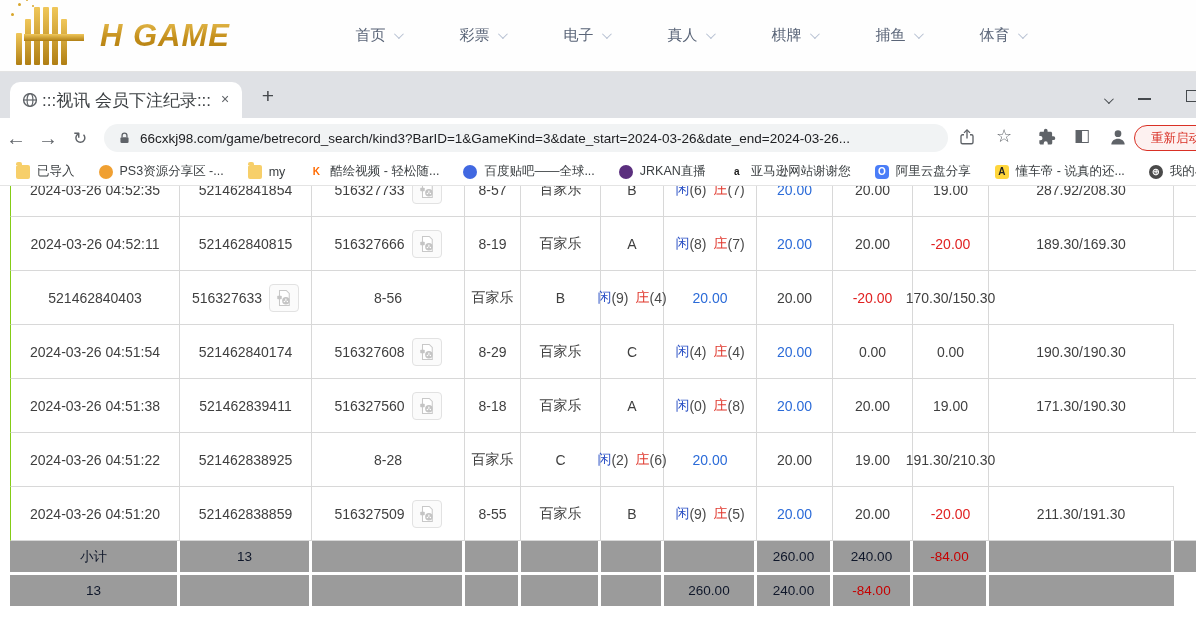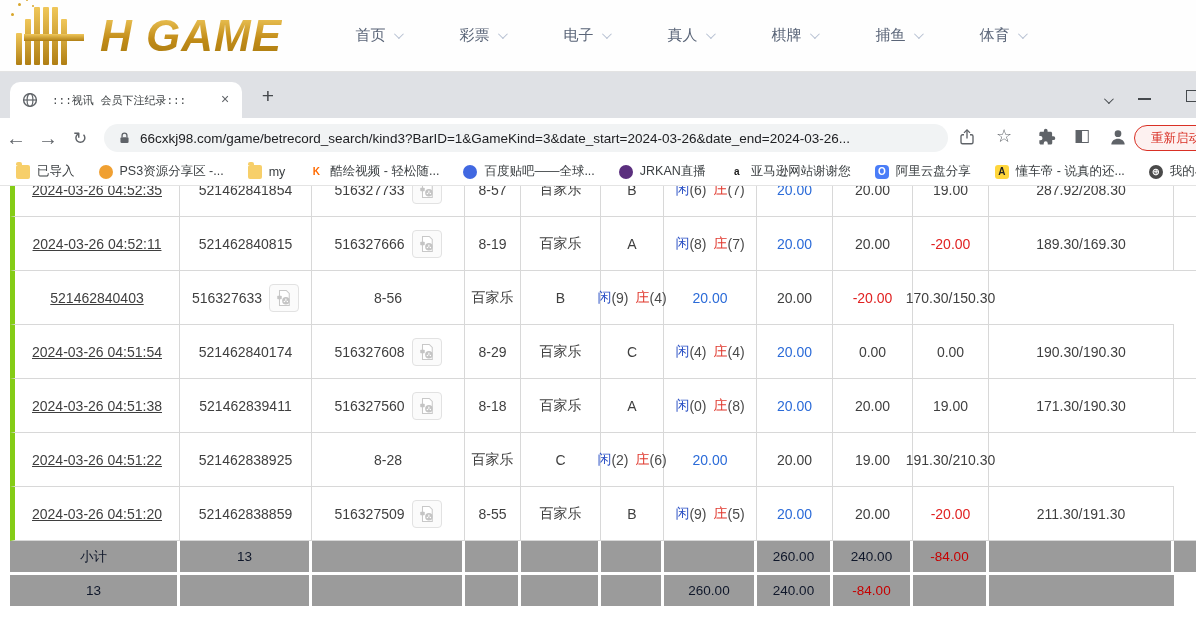--- a/index.html
+++ b/index.html
@@ -11,35 +11,35 @@
     background:#fefefe; border-bottom:1px solid #e3e3e3; }
   #logo { position:absolute; left:16px; top:5px; height:62px; display:flex; align-items:center; }
   #logo-bars { position:relative; width:76px; height:58px; display:flex; align-items:flex-end; gap:3px; }
   #logo-bars i { display:block; width:6px; background:linear-gradient(180deg,#f0c75a,#b07f14); border-radius:1px; }
   #logo-bars i:nth-child(1){height:32px} #logo-bars i:nth-child(2){height:46px}
   #logo-bars i:nth-child(3){height:58px} #logo-bars i:nth-child(4){height:58px}
   #logo-bars i:nth-child(5){height:58px} #logo-bars i:nth-child(6){height:46px}
   #logo-bars .crossbar { position:absolute; left:8px; right:8px; top:27px; height:7px;
     background:linear-gradient(180deg,#f0c75a,#b07f14); width:auto; }
   .sparkle { position:absolute; border-radius:50%; background:#d8a62a; }
-  #logo-text { font-size:44px; font-weight:800; font-style:italic; letter-spacing:1px; margin-left:8px;
+  #logo-text { font-size:31px; font-weight:800; font-style:italic; letter-spacing:1px; margin-left:8px;
     background:linear-gradient(180deg,#f3cd62 10%,#c28c18 55%,#a87a10 90%);
     -webkit-background-clip:text; background-clip:text; color:transparent; line-height:58px; }
   #main-nav { position:absolute; left:326px; top:0; height:70px; display:flex; }
   .nav-item { width:104px; height:70px; display:flex; align-items:center; justify-content:center;
     font-size:15px; color:#5a6578; cursor:pointer; }
   .chev { display:inline-block; width:7px; height:7px; border-right:1.6px solid #b7c1d2;
     border-bottom:1.6px solid #b7c1d2; transform:rotate(45deg) translateY(-2px); margin-left:8px; }
 
   
   #tabstrip { position:absolute; top:72px; left:0; width:1196px; height:46px; background:#dfe1e5; }
   #tab { position:absolute; left:10px; top:10px; width:232px; height:36px; background:#fff;
     border-radius:10px 10px 0 0; display:flex; align-items:center; padding:0 8px 0 12px; }
-  #tab-title { flex:1; font-size:11px; color:#3c4043; white-space:nowrap; overflow:hidden;
-    text-overflow:ellipsis; margin-left:14px;font-family:Liberation Mono, monospace; }
+  #tab-title { flex:1; font-size:17px; color:#3c4043; white-space:nowrap; overflow:hidden;
+    text-overflow:ellipsis; margin-left:4px; }
   #tab-close { font-size:14px; color:#5f6368; width:18px; height:18px; line-height:17px;
     text-align:center; border-radius:50%; cursor:pointer; }
   #new-tab-btn { position:absolute; left:254px; top:86px; width:28px; height:28px; font-size:21px;
     color:#45494d; text-align:center; line-height:26px; border-radius:50%; cursor:pointer; top:11px; }
   #tab-search { position:absolute; left:1096px; top:18px; cursor:pointer; }
   #win-min { position:absolute; left:1138px; top:26px; width:13px; height:2px; background:#45494d; cursor:pointer; }
   #win-max { position:absolute; left:1186px; top:18px; width:12px; height:12px;
     border:1.5px solid #45494d; cursor:pointer; }
 
   #toolbar { position:absolute; top:118px; left:0; width:1196px; height:40px; background:#fff;
@@ -68,21 +68,21 @@
   .folder { position:relative; }
   .folder::before { content:""; position:absolute; top:-3px; left:0; width:6px; height:3px;
     background:inherit; border-radius:2px 2px 0 0; }
 
   
   #content { position:absolute; top:186px; left:0; width:1196px; bottom:0; overflow:hidden; background:#fff; }
   #table-wrap { margin:-23px 0 0 10px; width:1309px; }
   .trow { display:grid; grid-template-columns:170px 132px 153px 56px 80px 63px 93px 76px 80px 76px 185px 145px; }
   .trow .cell { height:54px; border-right:1px solid #d8d8d8; border-bottom:1px solid #d8d8d8;
     display:flex; align-items:center; justify-content:center; font-size:14px; color:#3f3f3f; }
-  .trow .cell:first-child { border-left:5px solid #84cc16;text-decoration:underline; }
+  .trow .cell:first-child { border-left:1px solid #84cc16; }
   .trow .cell:last-child { border-right:none; }
   .cell.game { gap:7px; }
   .vid { width:30px; height:28px; border:1px solid #e2e2e2; border-radius:4px; background:#fbfbfb;
     display:inline-flex; align-items:center; justify-content:center; cursor:pointer; padding:0; }
   .p { color:#2f54c6; } .b { color:#e0392e; margin-left:7px; }
   .pn,.bn { color:#4a4a4a; }
   .amt { color:#2b6bd8 !important; }
   .wl.neg { color:#e02222; }
   .srow { display:grid; grid-template-columns:170px 132px 153px 56px 80px 63px 93px 76px 80px 76px 185px 145px; }
   .srow .scell { height:34px; background:#9b9b9b; border-right:3px solid #fff; border-bottom:3px solid #fff;

